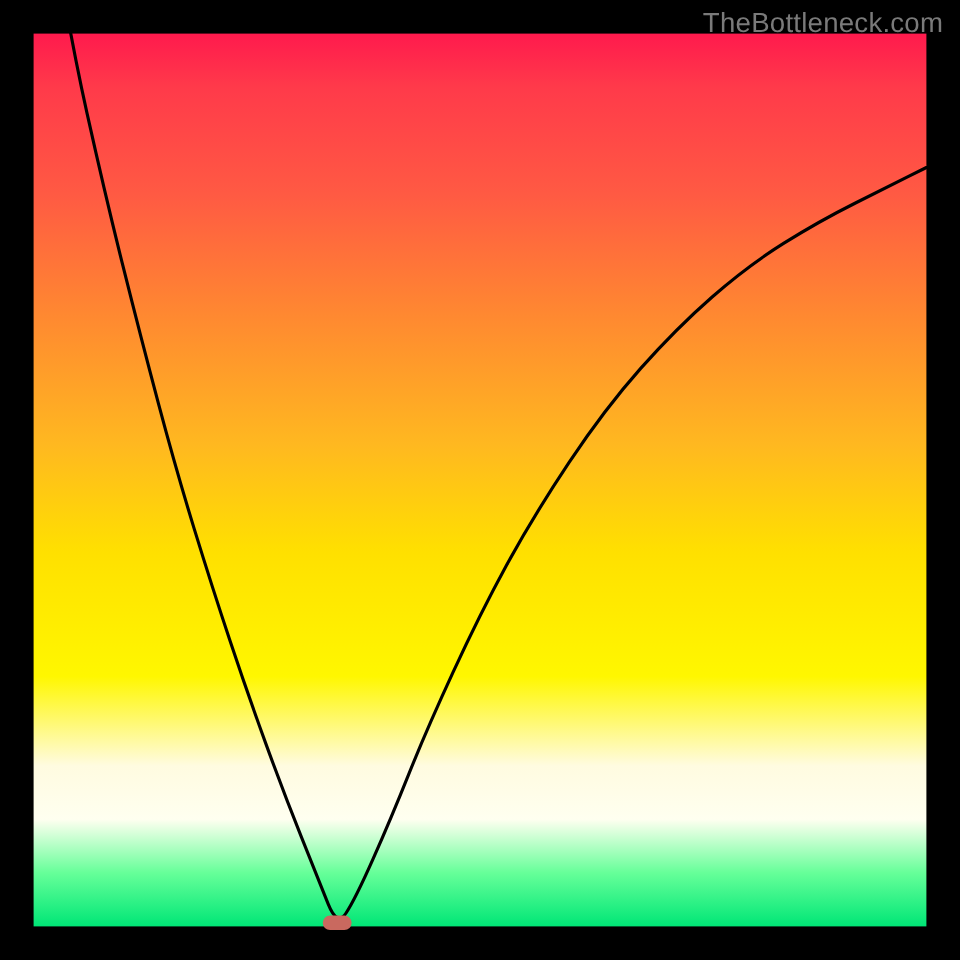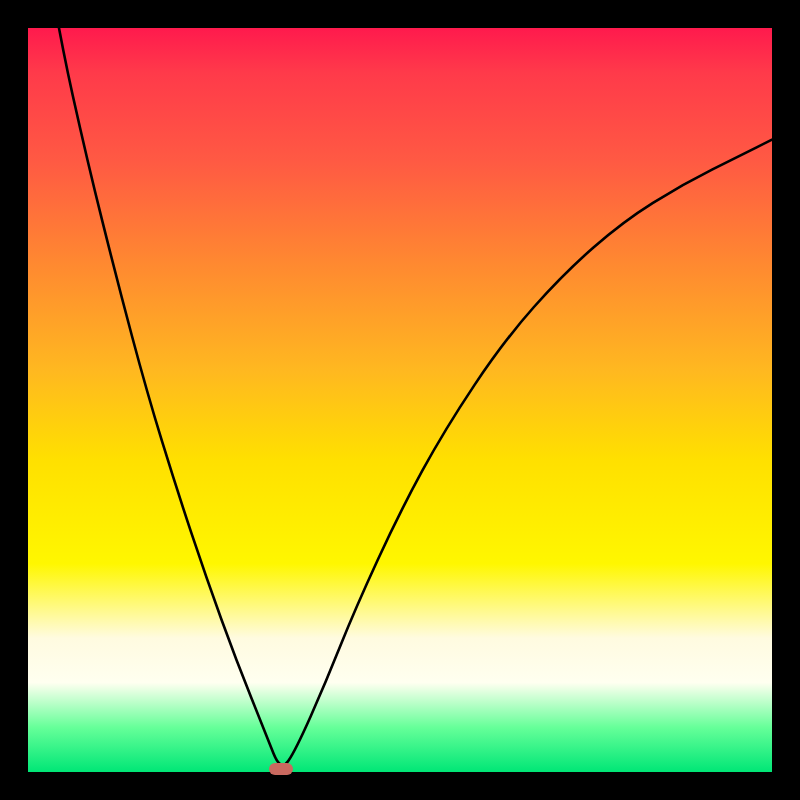--- a/index.html
+++ b/index.html
@@ -63,20 +63,21 @@
     height: 12px;
     background: #c9695f;
     border-radius: 6px;
     transform: translate(-50%, -50%);
   }
 </style>
 </head>
 <body>
 
 <div class="frame">
+  <div class="watermark">TheBottleneck.com</div>
 
   <div class="plot-area">
     <svg class="curve" viewBox="0 0 744 744" preserveAspectRatio="none">
       <path id="curve-path" fill="none" stroke="#000" stroke-width="2.6" stroke-linecap="round" stroke-linejoin="round" d="M 0.00 -186.00 Q 0.00 -186.00 14.88 -93.00 Q 29.76 0.00 44.64 66.96 Q 59.52 133.92 74.40 193.44 Q 89.28 252.96 104.16 308.76 Q 119.04 364.56 133.92 412.92 Q 148.80 461.28 163.68 505.92 Q 178.56 550.56 193.44 591.48 Q 208.32 632.40 223.20 669.60 Q 238.08 706.80 245.52 725.40 Q 252.96 744.00 260.40 732.84 Q 267.84 721.68 282.72 688.20 Q 297.60 654.72 312.48 617.52 Q 327.36 580.32 349.68 531.96 Q 372.00 483.60 394.32 442.68 Q 416.64 401.76 446.40 357.12 Q 476.16 312.48 505.92 279.00 Q 535.68 245.52 565.44 219.48 Q 595.20 193.44 624.96 174.84 Q 654.72 156.24 684.48 141.36 Q 714.24 126.48 729.12 119.04 T 744.00 111.60"></path>
     </svg>
     <div id="min-marker" class="marker" style="left: 252.96px; top: 741px;"></div>
   </div>
 </div>
 
 </body></html>

